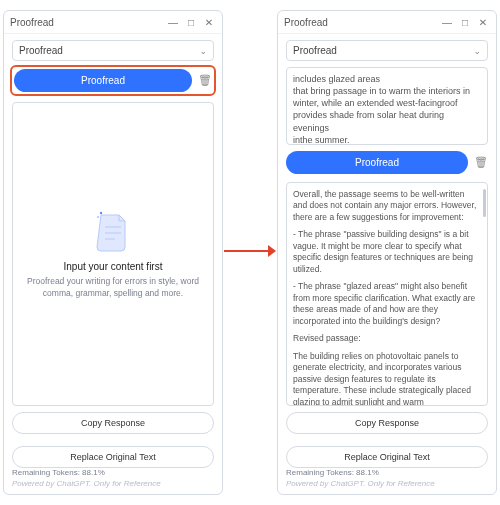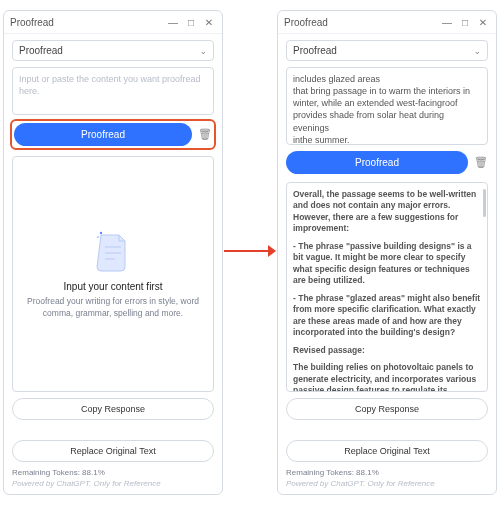--- a/index.html
+++ b/index.html
@@ -95,37 +95,37 @@
     color:#555;
   }
   .result-filled {
     align-items:flex-start;
     justify-content:flex-start;
     text-align:left;
     font-size: 8.5px;
     line-height: 1.35;
     position: relative;
   }
-  .result-filled p { margin-bottom:6px;font-weight:bold; }
+  .result-filled p { margin-bottom:6px; }
   .scroll-thumb {
     position:absolute; right:1px; top:6px; width:3px; height:28px;
     background:#c7ccd6; border-radius:2px;
   }
   .doc-icon {
     width: 36px; height: 44px; position: relative; margin-bottom: 8px;
   }
   .doc-icon svg { width:100%; height:100%; }
   .empty-title { font-size: 10px; font-weight:400; color:#222; margin-bottom:4px;}
   .empty-sub { font-size:8.5px; color:#7a8090; line-height:1.35; padding:0 6px;}
-  .footer-btns { margin-top:6px; display:flex; flex-direction:column; gap:20px;}
+  .footer-btns { margin-top:6px; display:flex; flex-direction:column; gap:12px;}
   .pill-btn {
     border:1px solid #d6dbe3; border-radius:14px;
     padding:5px 0; text-align:center; font-size:9px; color:#333;
   }
-  .meta { margin-top:6px; font-size:8px; color:#7a8090; }
+  .meta { margin-top:0; font-size:8px; color:#7a8090; }
   .meta2 { font-size:8px; color:#b6bcc7; margin-top:2px;font-style:italic;}
   .arrow-between {
     position:absolute;
     left: 224px;
     width: 52px;
     top: 50%;
     transform: translateY(-50%);
     color:#e4412a;
   }
 </style>
@@ -136,23 +136,20 @@
   <div class="titlebar">
     <span class="title">Proofread</span>
     <span class="win-btn">—</span>
     <span class="win-btn">□</span>
     <span class="win-btn">✕</span>
   </div>
   <div class="body">
     <div class="mode-select">
       <span>Proofread</span>
       <span class="chev">⌄</span>
-    </div>
-    <div class="input-box input-empty">
-      <span>Input or paste the content you want proofread here.</span>
     </div>
     <div class="action-row">
       <div class="proofread-btn">Proofread</div>
       <div class="trash">🗑</div>
     </div>
     <div class="result-box">
       <div class="doc-icon">
         <svg viewBox="0 0 36 44">
           <path d="M6 6 h18 l6 6 v26 q0 4 -4 4 h-20 q-4 0 -4 -4 z" fill="#dfe8ff" stroke="#b9c9f5"></path>
           <path d="M24 6 v6 h6" fill="none" stroke="#b9c9f5"></path>

